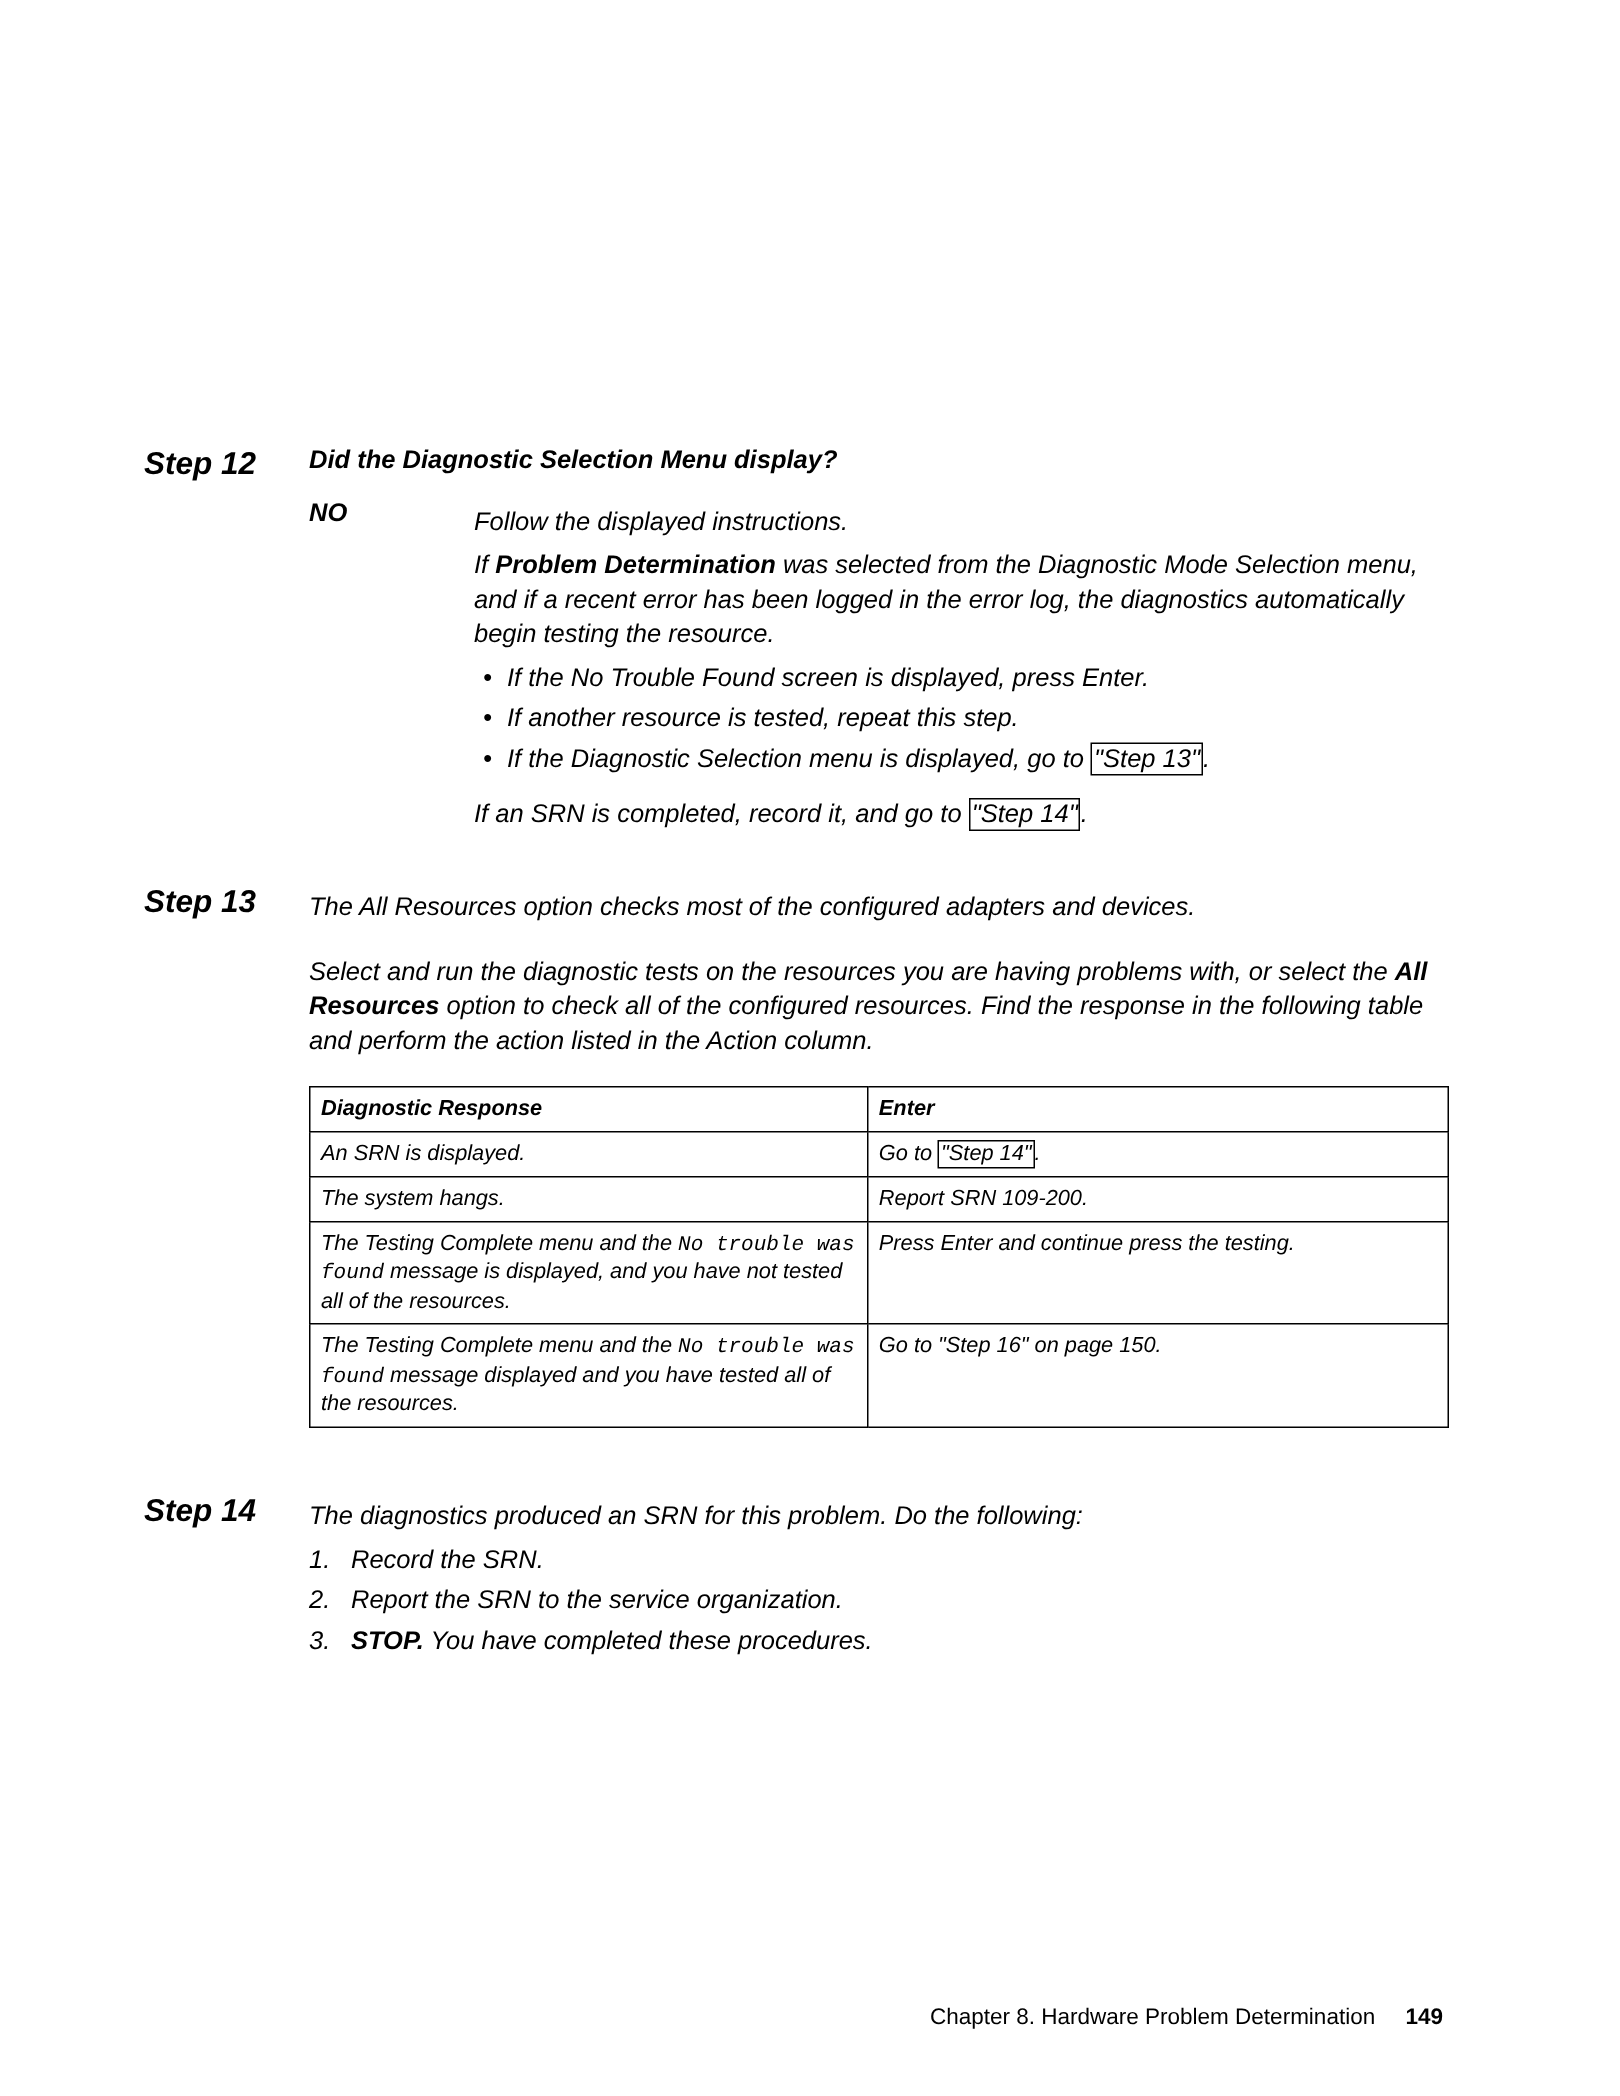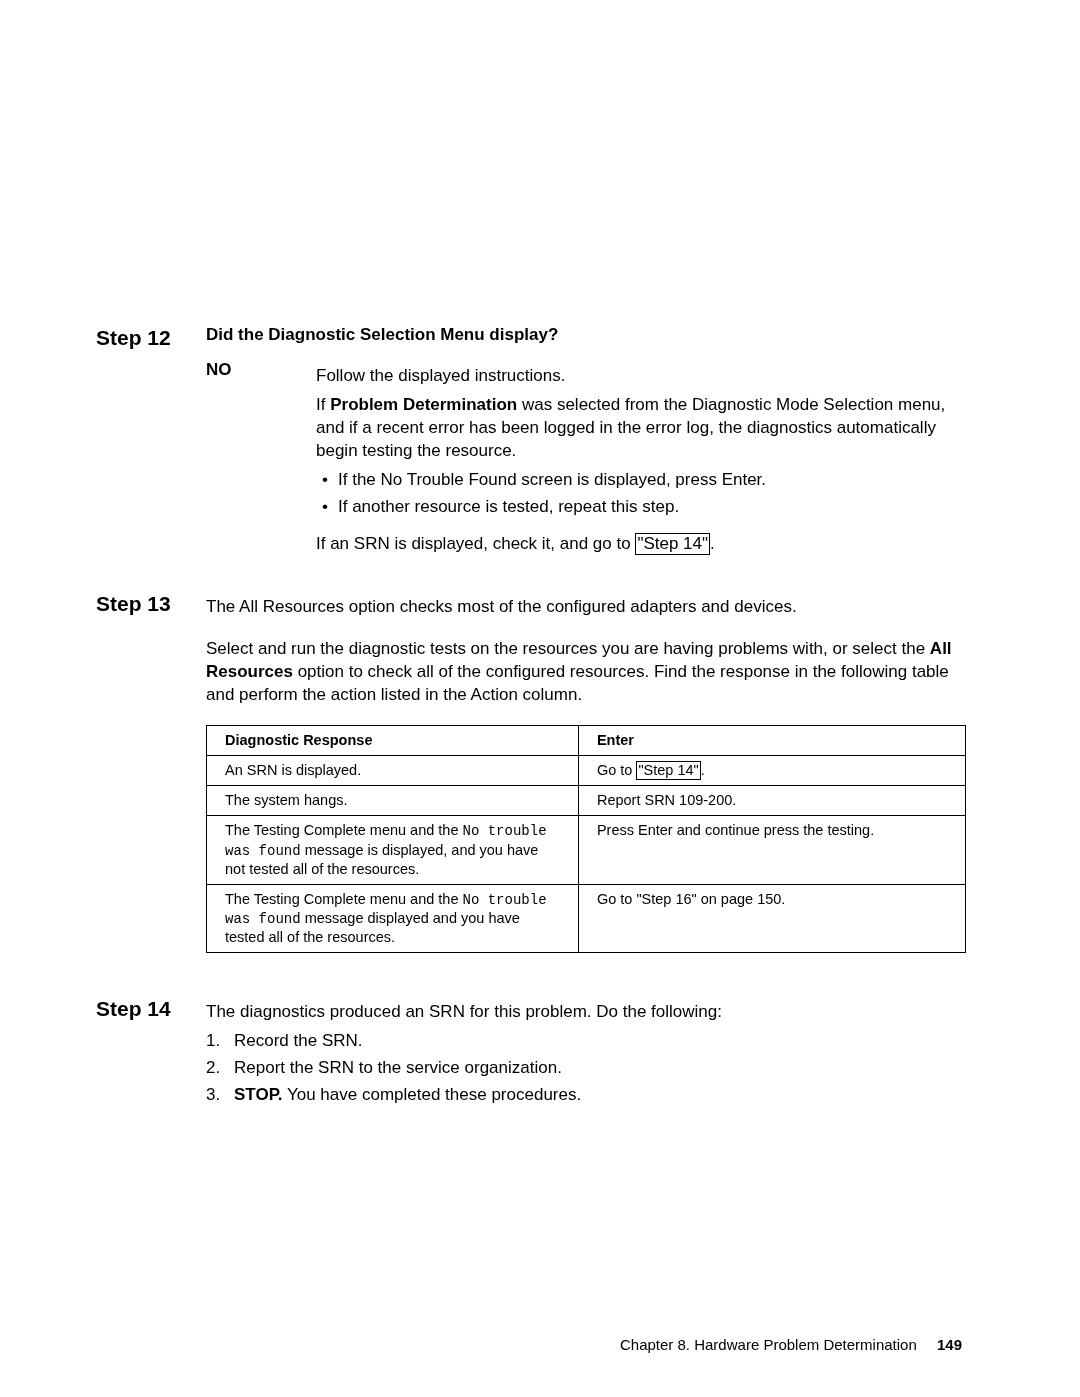--- a/index.html
+++ b/index.html
@@ -9,22 +9,23 @@
     background:#fff;
     font-family:Arial,Helvetica,sans-serif;
     color:#000;
     font-size:17px;
     line-height:1.35;
     position:relative;
   }
   .page{
     position:absolute;
     left:96px;
-    top:324px;
+    top:296px;
     width:870px;
+    font-style:italic;
   }
   .step-row{display:flex;align-items:flex-start;}
   .step-col{width:110px;flex:0 0 110px;}
   .step-head{font-weight:bold;font-size:21px;}
   .content-col{flex:1;}
   .question{font-weight:bold;margin:0 0 6px 0;}
   .dl-row{display:flex;align-items:flex-start;margin-top:12px;}
   .dl-key{width:110px;flex:0 0 110px;font-weight:bold;}
   .dl-val{flex:1;}
   .para{margin:6px 0;}
@@ -39,21 +40,21 @@
     line-height:1.2;
   }
   table.resp{
     border-collapse:collapse;
     width:100%;
     margin-top:18px;
     font-size:14.5px;
   }
   table.resp th,table.resp td{
     border:1px solid #000;
-    padding:5px 18px;
+    padding:5px 7px;
     text-align:left;
     vertical-align:top;
     line-height:1.3;
   }
   table.resp th{font-weight:bold;}
   .mono{font-family:"Courier New",monospace;font-size:14px;}
   ol.numlist{margin:4px 0 0 0;padding-left:0;list-style:none;counter-reset:item;}
   ol.numlist li{counter-increment:item;position:relative;padding-left:28px;margin:4px 0;}
   ol.numlist li::before{content:counter(item)".";position:absolute;left:0;}
   .footer{
@@ -83,23 +84,26 @@
       <div class="dl-row">
         <div class="dl-key">NO</div>
         <div class="dl-val">
           <div class="para">Follow the displayed instructions.</div>
           <div class="para">
             <span>If </span><b>Problem Determination</b><span> was selected from the Diagnostic Mode Selection menu, and if a recent error has been logged in the error log, the diagnostics automatically begin testing the resource.</span>
           </div>
           <ul class="bullets">
             <li>If the No Trouble Found screen is displayed, press Enter.</li>
             <li>If another resource is tested, repeat this step.</li>
+            <li>
+              <span>If the Diagnostic Selection menu is displayed, go to </span><a href="#" class="box-link">"Step 13"</a><span>.</span>
+            </li>
           </ul>
           <div class="para" style="margin-top:14px">
-            <span>If an SRN is displayed, check it, and go to </span><a href="#" class="box-link">"Step 14"</a><span>.</span>
+            <span>If an SRN is completed, record it, and go to </span><a href="#" class="box-link">"Step 14"</a><span>.</span>
           </div>
         </div>
       </div>
 
     </div>
   </div>
 
   <div class="v-gap-md"></div>
 
   <div class="step-row">

